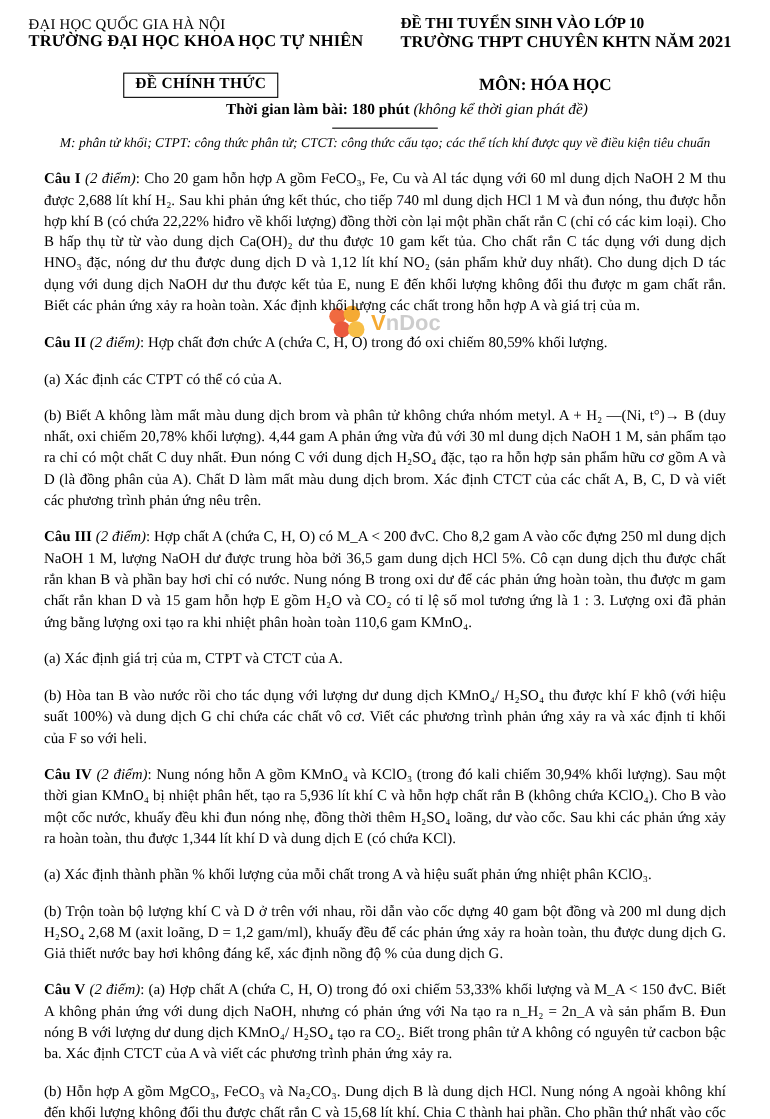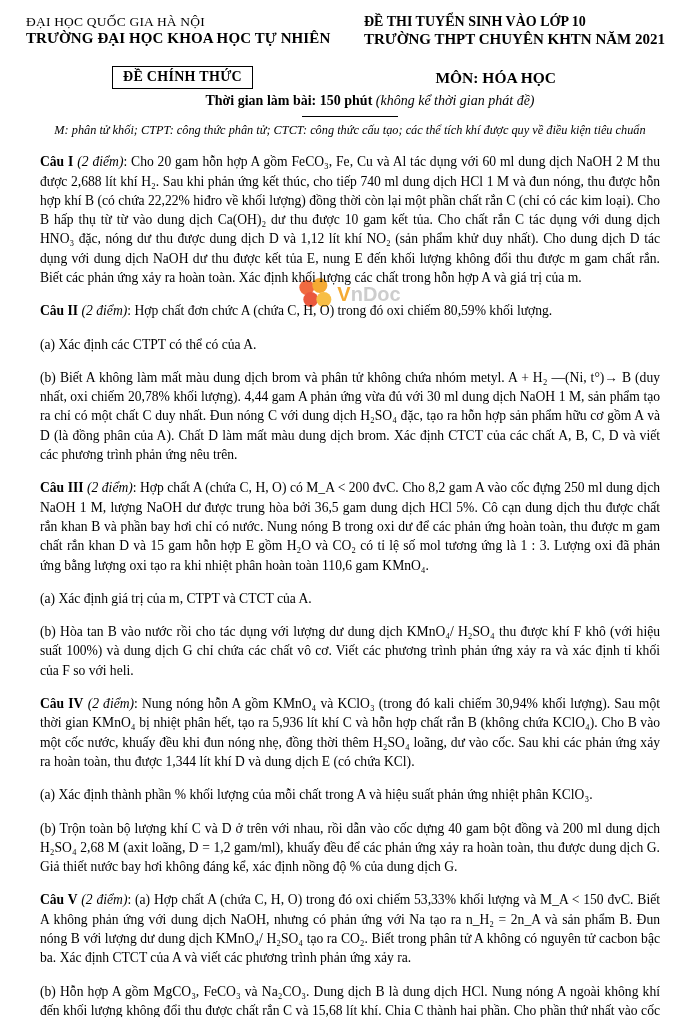--- a/index.html
+++ b/index.html
@@ -196,21 +196,21 @@
         <div class="h-line2b">TRƯỜNG THPT CHUYÊN KHTN NĂM 2021</div>
       </div>
     </div>
 
     <div class="boxrow">
       <div class="exam-box">ĐỀ CHÍNH THỨC</div>
     </div>
 
     <div class="subject">MÔN: HÓA HỌC</div>
 
-    <div class="time-line"><b>Thời gian làm bài: 150 phút </b><i>(không kể thời gian phát đề)</i></div>
+    <div class="time-line"><b>Thời gian làm bài: 180 phút </b><i>(không kể thời gian phát đề)</i></div>
 
     <div class="hr-short"></div>
 
     <div class="notation">M: phân tử khối; CTPT: công thức phân tử; CTCT: công thức cấu tạo; các thể tích khí được quy về điều kiện tiêu chuẩn</div>
 
     <div class="q">
       <p><span class="lbl">Câu I</span> <i>(2 điểm)</i>: <span>Cho 20 gam hỗn hợp A gồm FeCO₃, Fe, Cu và Al tác dụng với 60 ml dung dịch NaOH 2 M thu được 2,688 lít khí H₂. Sau khi phản ứng kết thúc, cho tiếp 740 ml dung dịch HCl 1 M và đun nóng, thu được hỗn hợp khí B (có chứa 22,22% hiđro về khối lượng) đồng thời còn lại một phần chất rắn C (chỉ có các kim loại). Cho B hấp thụ từ từ vào dung dịch Ca(OH)₂ dư thu được 10 gam kết tủa. Cho chất rắn C tác dụng với dung dịch HNO₃ đặc, nóng dư thu được dung dịch D và 1,12 lít khí NO₂ (sản phẩm khử duy nhất). Cho dung dịch D tác dụng với dung dịch NaOH dư thu được kết tủa E, nung E đến khối lượng không đổi thu được m gam chất rắn. Biết các phản ứng xảy ra hoàn toàn. Xác định khối lượng các chất trong hỗn hợp A và giá trị của m.</span></p>
     </div>
 
     <div class="q">

